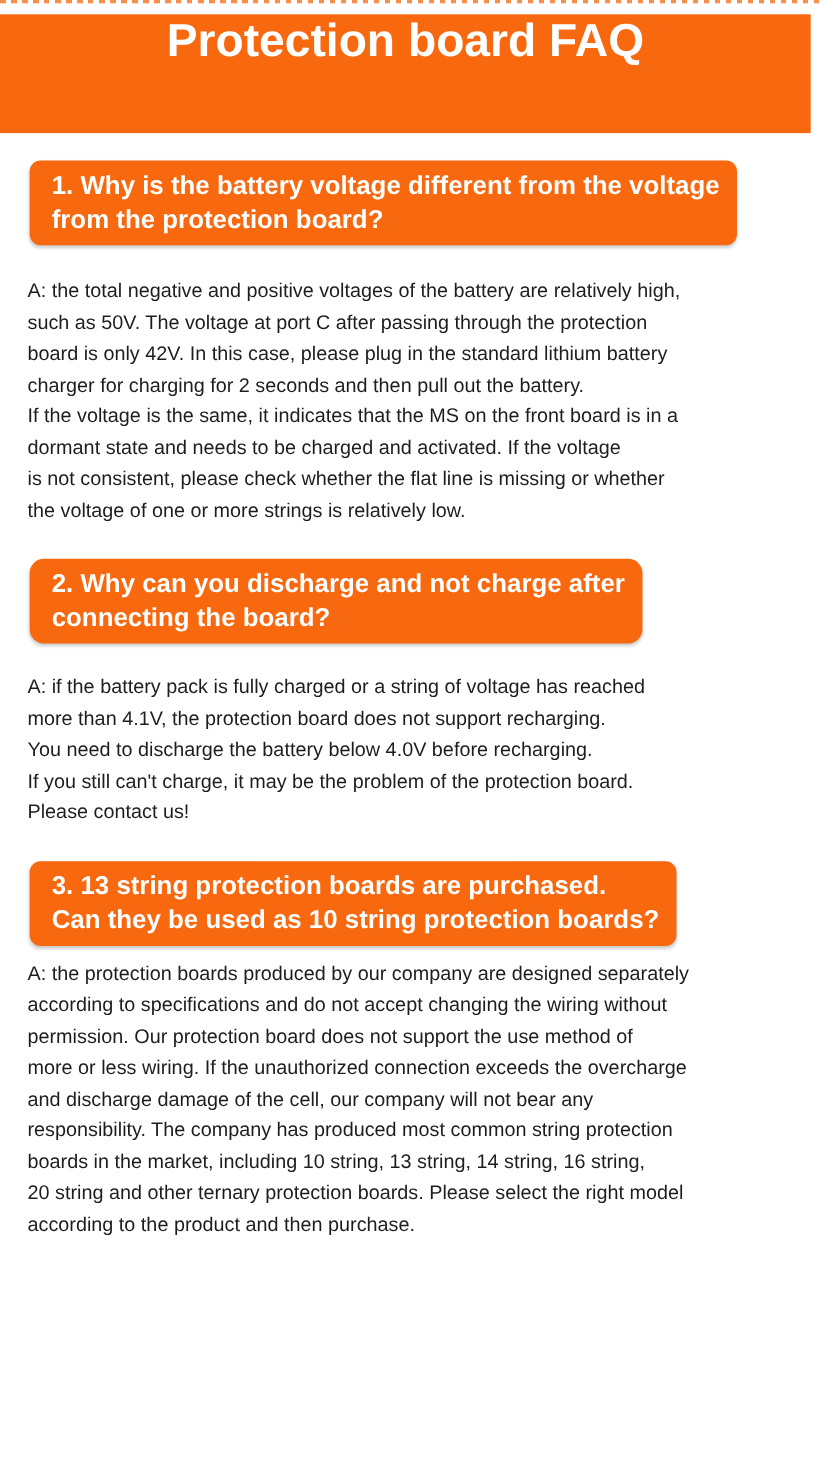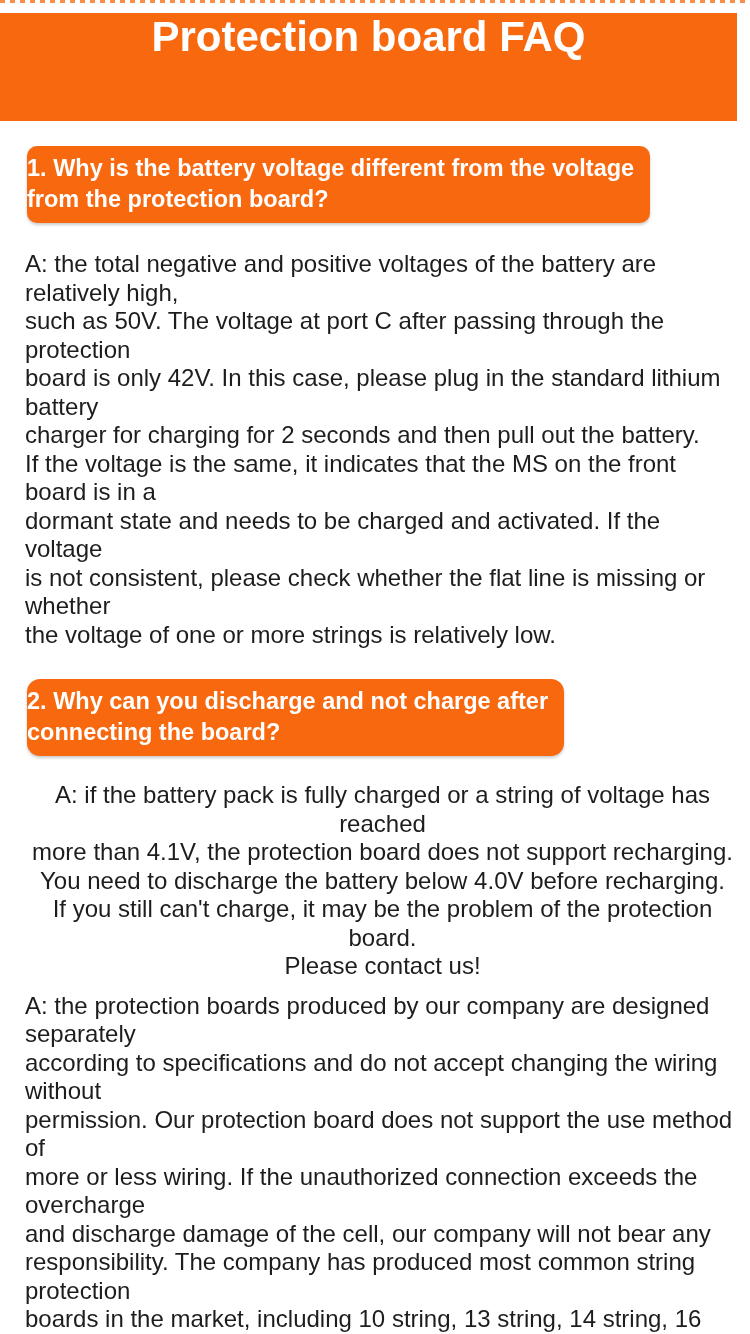--- a/index.html
+++ b/index.html
@@ -30,40 +30,40 @@
   }
   .banner h1{
     color:#fff;font-size:42px;font-weight:bold;
     letter-spacing:0;white-space:nowrap;
   }
   .qbox{
     display:inline-block;
     margin-left:27px;
     background:var(--accent-orange);
     border-radius:10px;
-    padding:7px 16px 8px 0;
+    padding:7px 16px 8px 20px;
     box-shadow:0 2px 3px rgba(110,110,110,.35);
   }
   .qtext{
     color:#fff;font-weight:bold;
     font-size:23.5px;line-height:31px;
     white-space:pre-line;
   }
   .answer{
     margin-left:25px;
     width:715px;
     color:var(--text-color);
-    font-size:24px;line-height:28.5px;
+    font-size:18px;line-height:28.5px;
     white-space:pre-line;
   }
   
   .sec1 .qbox{margin-top:25px;}
   .sec1 .answer{margin-top:27px;}
   .sec2 .qbox{margin-top:30px;border-radius:13px;}
-  .sec2 .answer{margin-top:25px;text-align:center;}
+  .sec2 .answer{margin-top:25px;}
   .sec3 .qbox{margin-top:30px;}
   .sec3 .answer{margin-top:11px;}
   .sec4 .qbox{margin-top:35px;}
   .sec4 .answer{margin-top:30px;}
 </style>
 </head>
 <body>
 
 <div class="page">
 
@@ -96,20 +96,24 @@
 connecting the board?</span>
       </div>
       <p class="answer">A: if the battery pack is fully charged or a string of voltage has reached
 more than 4.1V, the protection board does not support recharging.
 You need to discharge the battery below 4.0V before recharging.
 If you still can't charge, it may be the problem of the protection board.
 Please contact us!</p>
     </section>
 
     <section class="sec3">
+      <div class="qbox">
+        <span class="qtext">3. 13 string protection boards are purchased.
+Can they be used as 10 string protection boards?</span>
+      </div>
       <p class="answer">A: the protection boards produced by our company are designed separately
 according to specifications and do not accept changing the wiring without
 permission. Our protection board does not support the use method of
 more or less wiring. If the unauthorized connection exceeds the overcharge
 and discharge damage of the cell, our company will not bear any
 responsibility. The company has produced most common string protection
 boards in the market, including 10 string, 13 string, 14 string, 16 string,
 20 string and other ternary protection boards. Please select the right model
 according to the product and then purchase.</p>
     </section>

